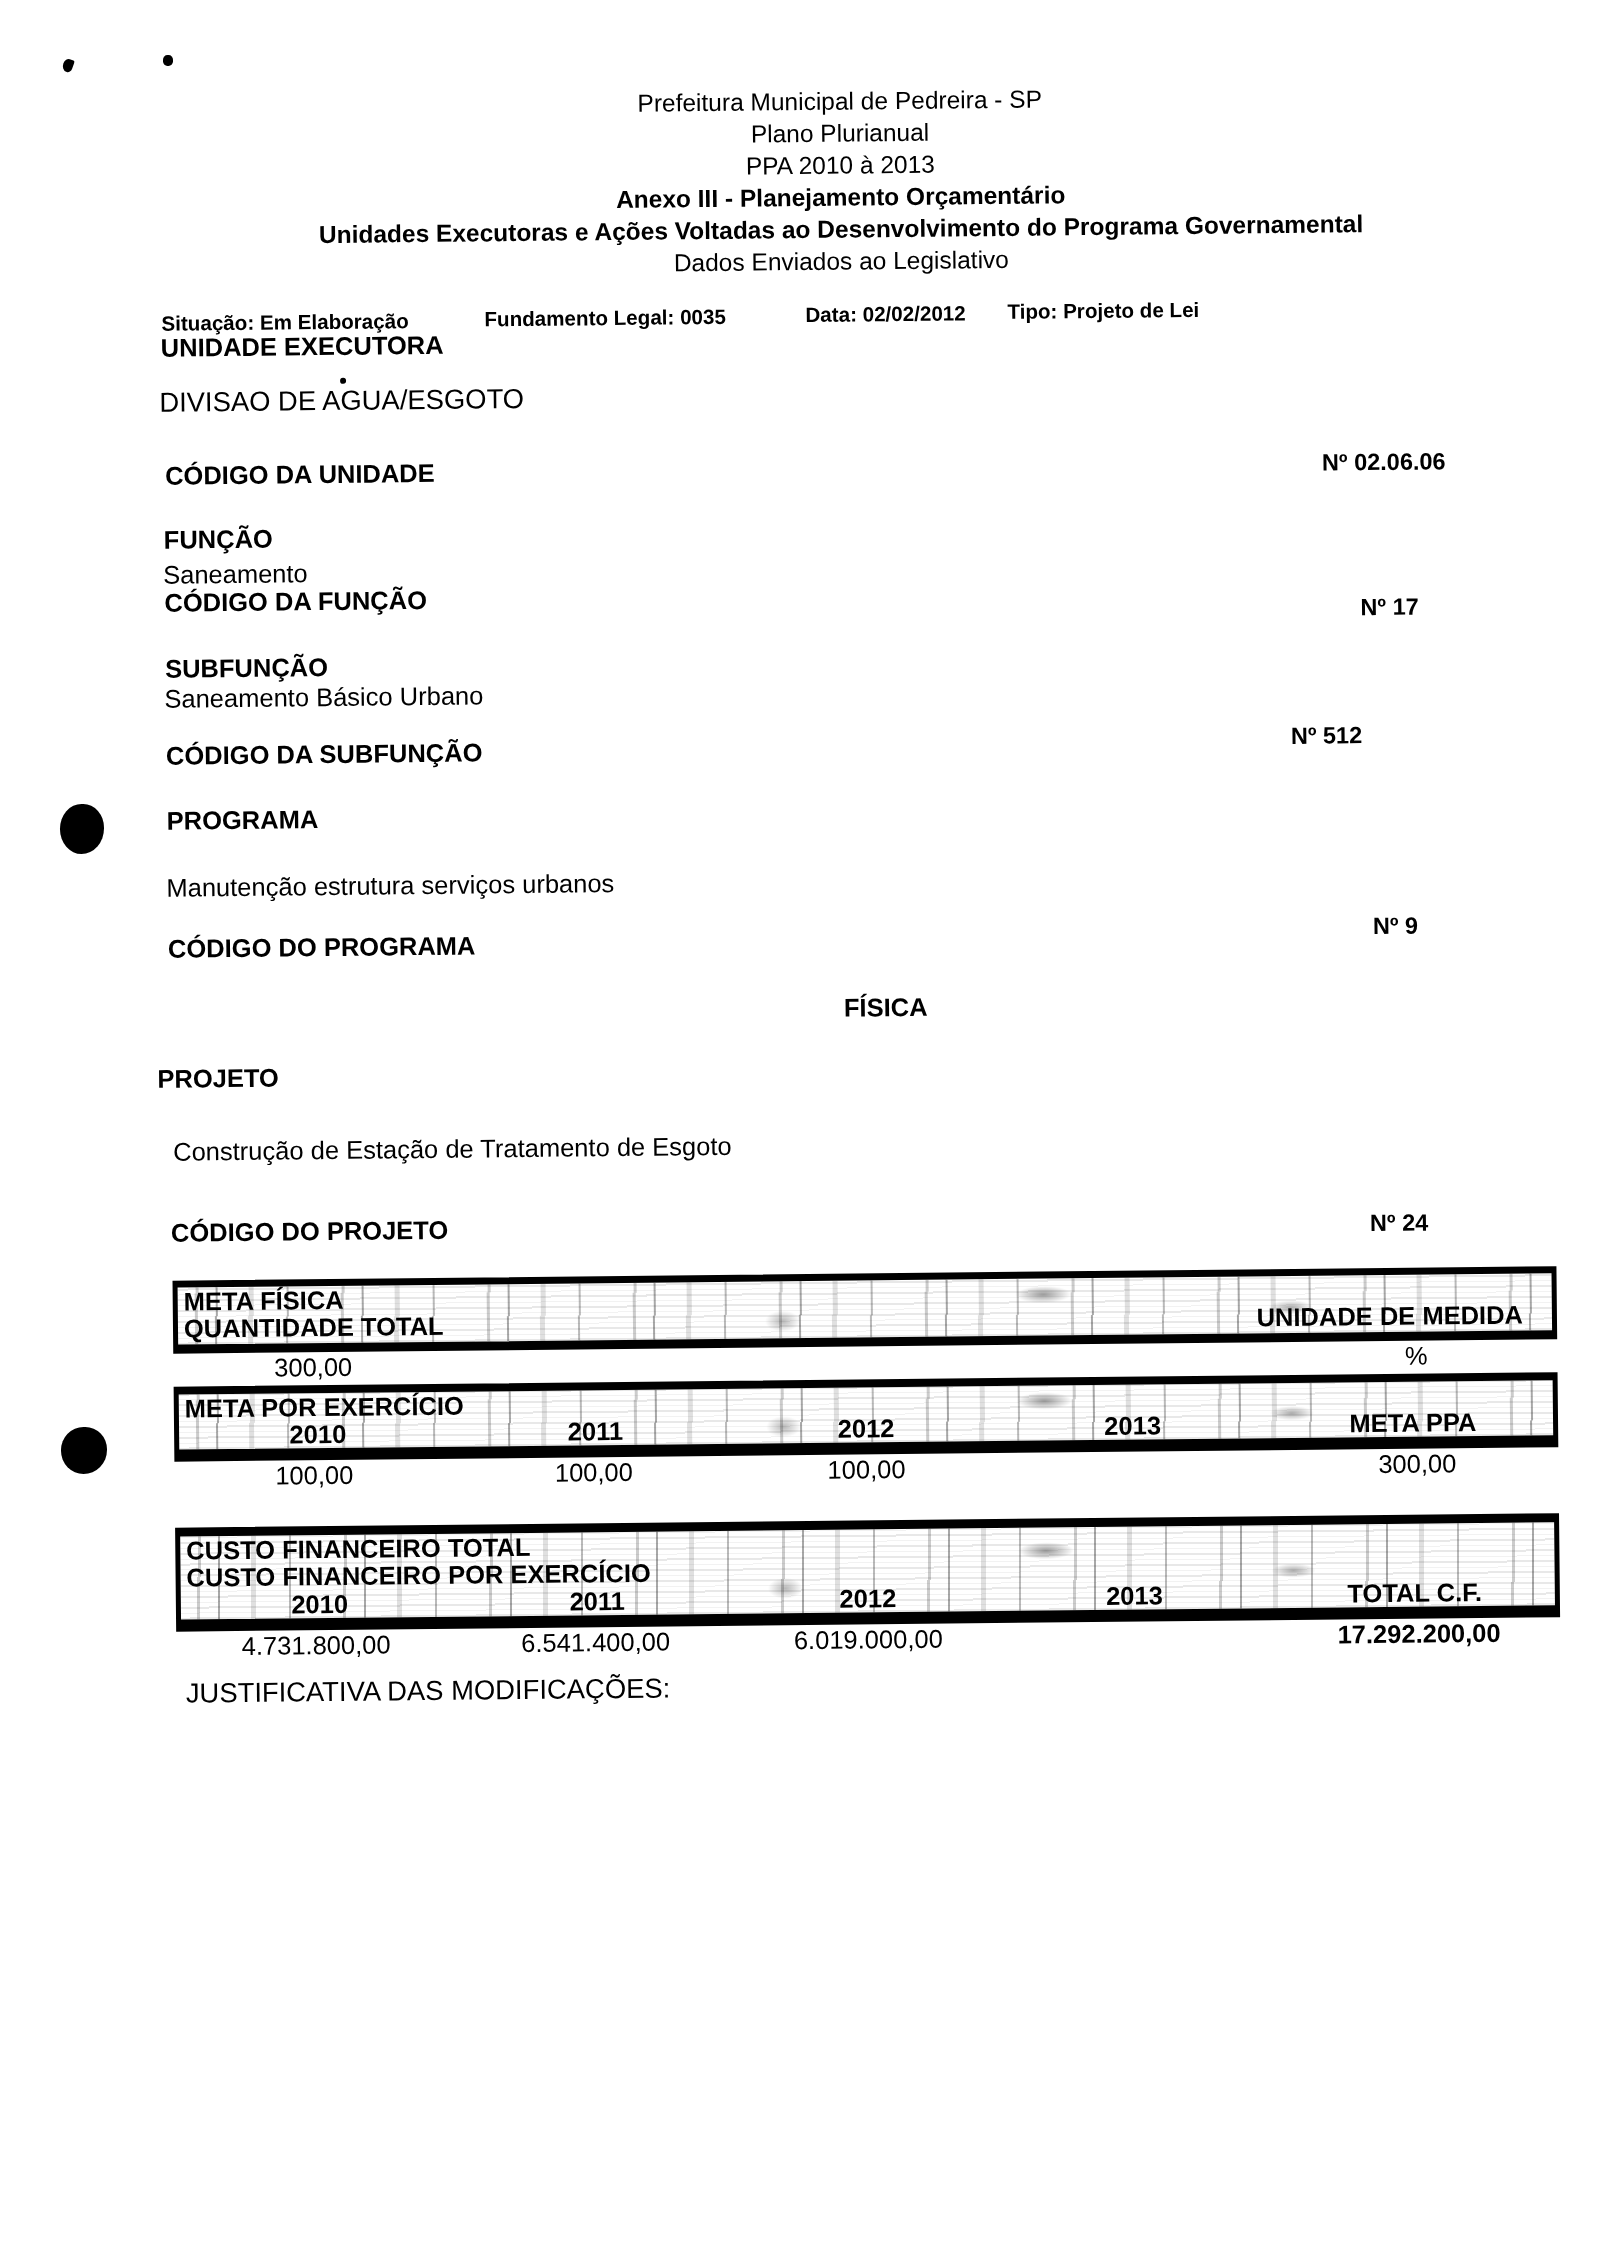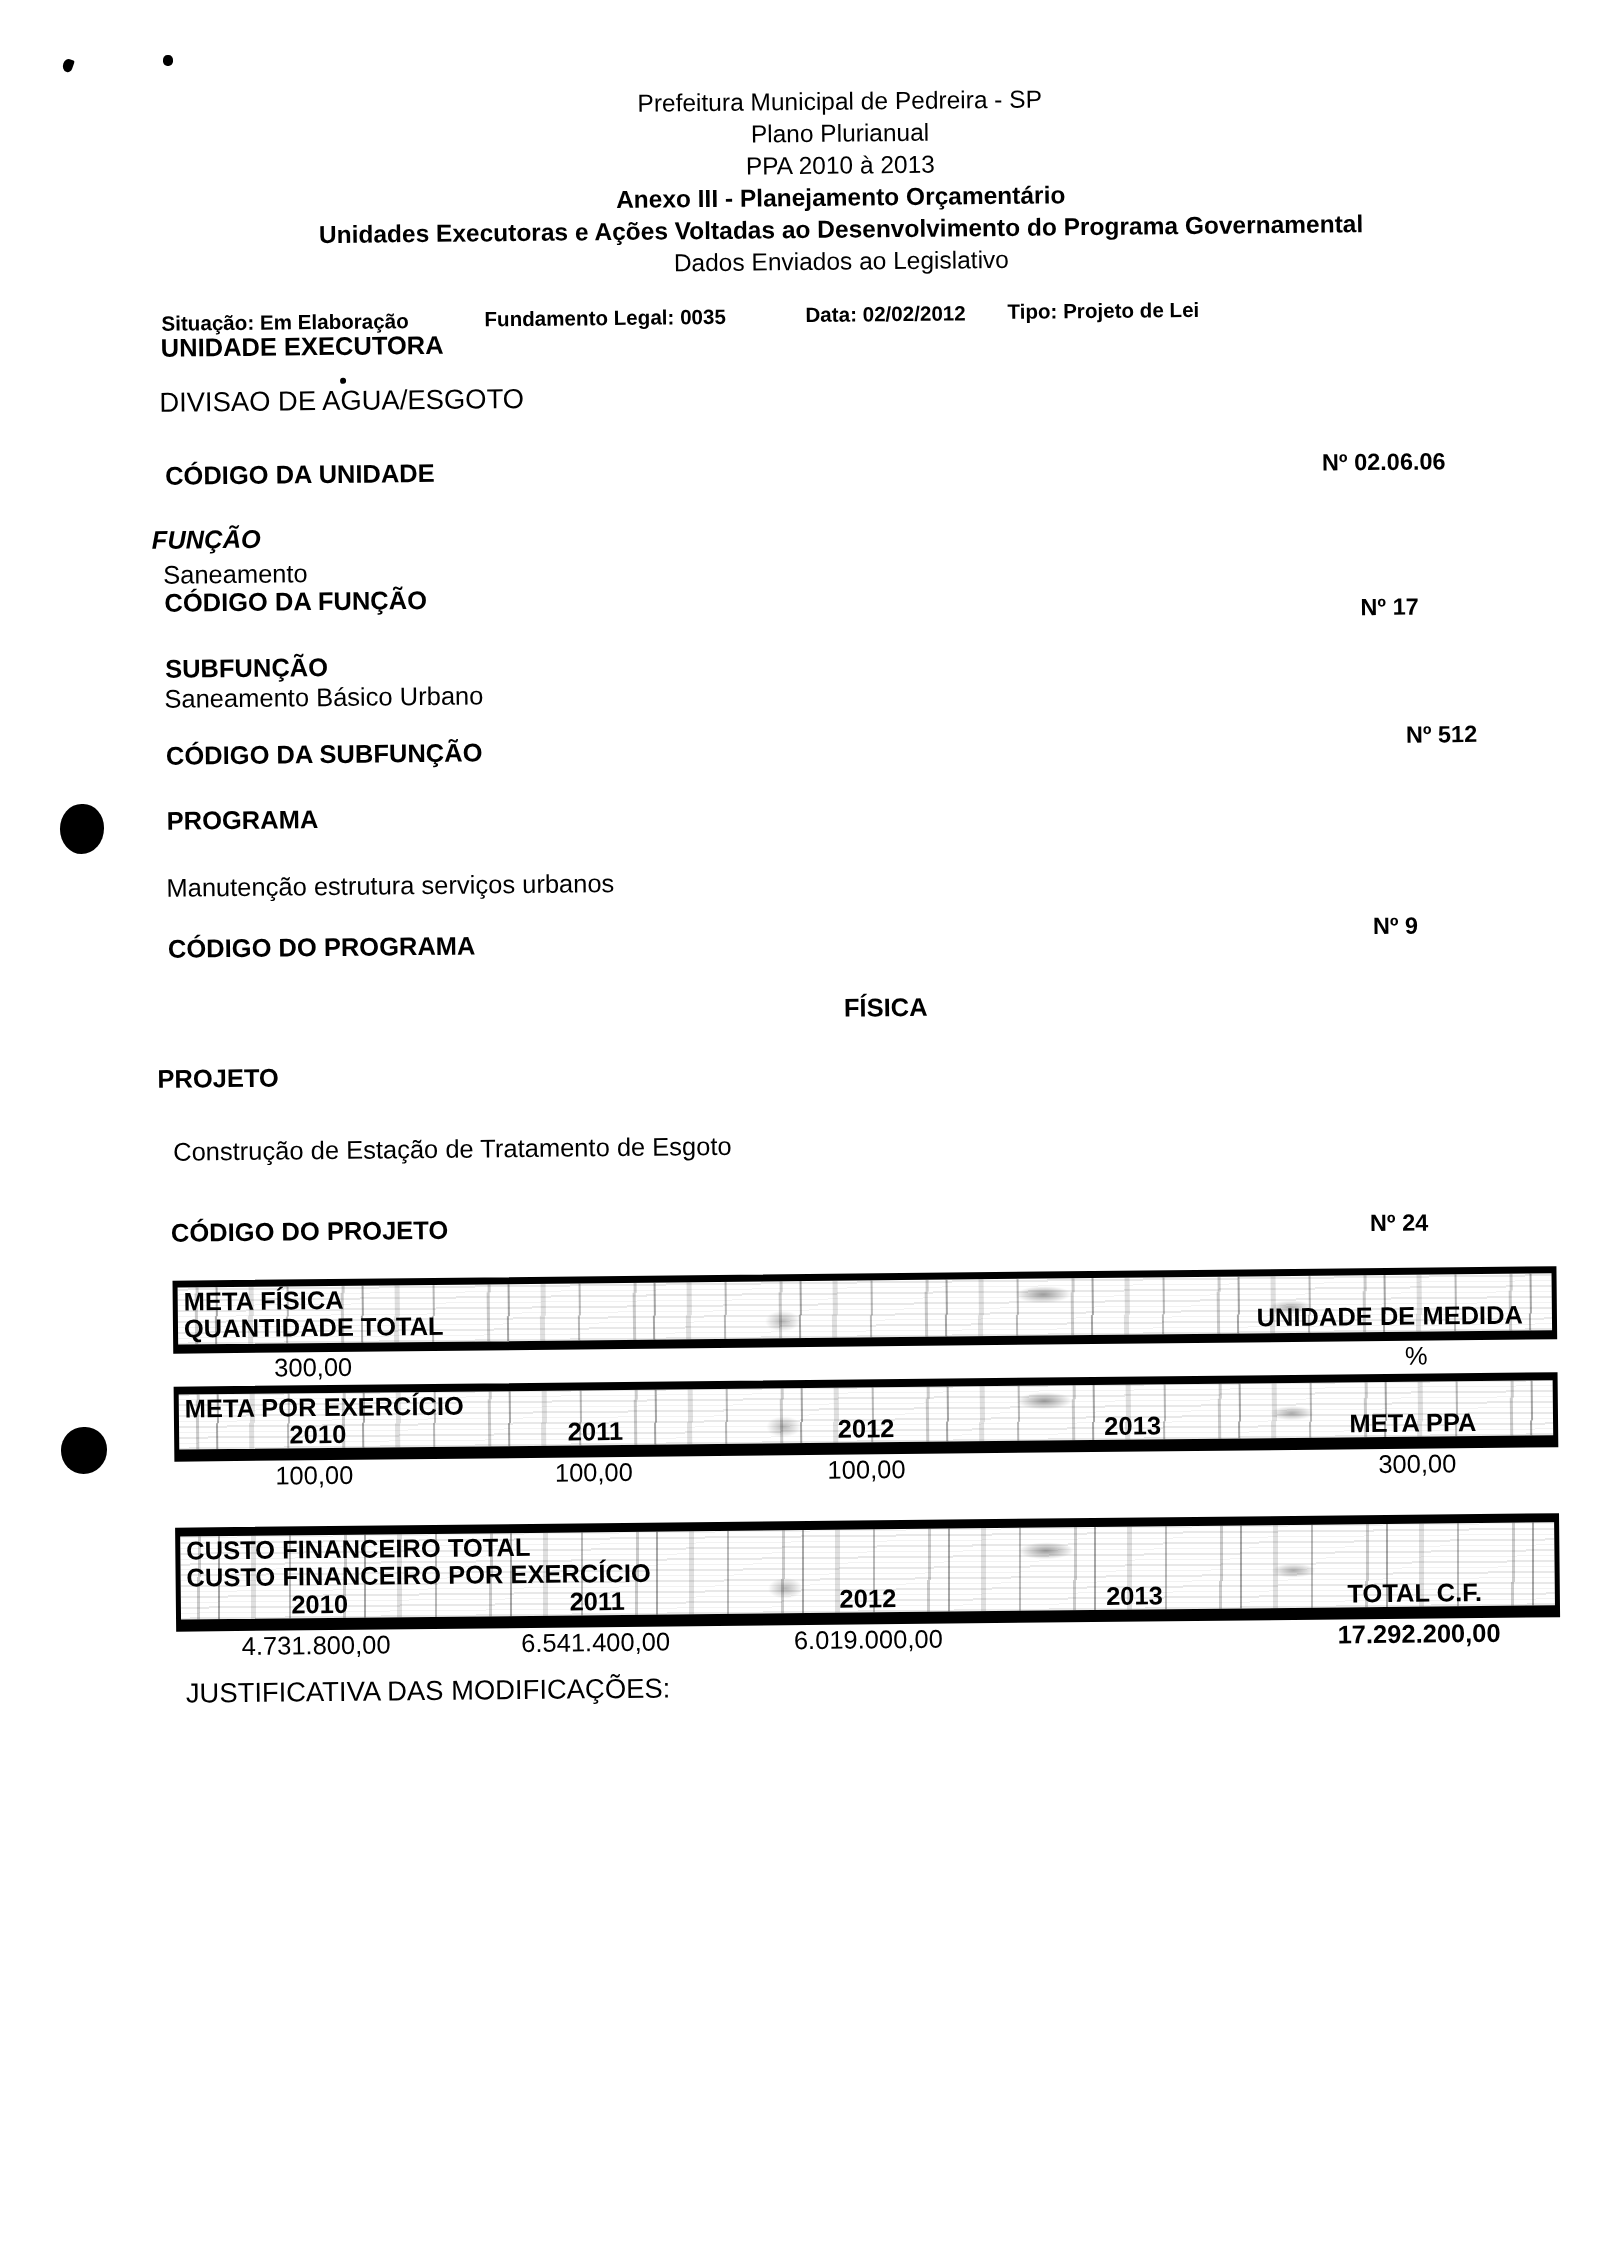--- a/index.html
+++ b/index.html
@@ -74,29 +74,29 @@
       <span class="abs b fs21" style="left:1016px; top:2px;">Tipo: Projeto de Lei</span>
     </div>
 
     <div class="abs b fs26" style="left:169px; top:329px;">UNIDADE EXECUTORA</div>
     <div class="speck" style="left:348px; top:373px; width:5.9px; height:5.9px; border-radius:50%;"></div>
     <div class="abs fs28" style="left:167px; top:382px;">DIVISAO DE AGUA/ESGOTO</div>
 
     <div class="abs b fs26" style="left:172px; top:457px;">CÓDIGO DA UNIDADE</div>
     <div class="abs b fs24" style="left:1329px; top:457px;">Nº 02.06.06</div>
 
-    <div class="abs b fs26" style="left:158px; top:521px;font-style:italic;">FUNÇÃO</div>
+    <div class="abs b fs26" style="left:170px; top:521px;">FUNÇÃO</div>
     <div class="abs fs26" style="left:169px; top:556px;">Saneamento</div>
     <div class="abs b fs26" style="left:170px; top:584px;">CÓDIGO DA FUNÇÃO</div>
     <div class="abs b fs24" style="left:1366px; top:578px;margin-top:24px;">Nº 17</div>
 
     <div class="abs b fs26" style="left:170px; top:650px;">SUBFUNÇÃO</div>
     <div class="abs fs26" style="left:169px; top:680px;">Saneamento Básico Urbano</div>
     <div class="abs b fs26" style="left:170px; top:737px;">CÓDIGO DA SUBFUNÇÃO</div>
-    <div class="abs b fs24" style="left:1410px; top:730px;">Nº 512</div>
+    <div class="abs b fs24" style="left:1295px; top:730px;">Nº 512</div>
 
     <div class="abs b fs26" style="left:170px; top:802px;">PROGRAMA</div>
     <div class="abs fs26" style="left:169px; top:869px;">Manutenção estrutura serviços urbanos</div>
     <div class="abs b fs26" style="left:170px; top:930px;">CÓDIGO DO PROGRAMA</div>
     <div class="abs b fs24" style="left:1375px; top:921px;">Nº 9</div>
 
     <div class="abs b fs26" style="left:887px; top:996px; transform:translateX(-50%);">FÍSICA</div>
 
     <div class="abs b fs26" style="left:158px; top:1060px;">PROJETO</div>
     <div class="abs fs26" style="left:173px; top:1133px;">Construção de Estação de Tratamento de Esgoto</div>

